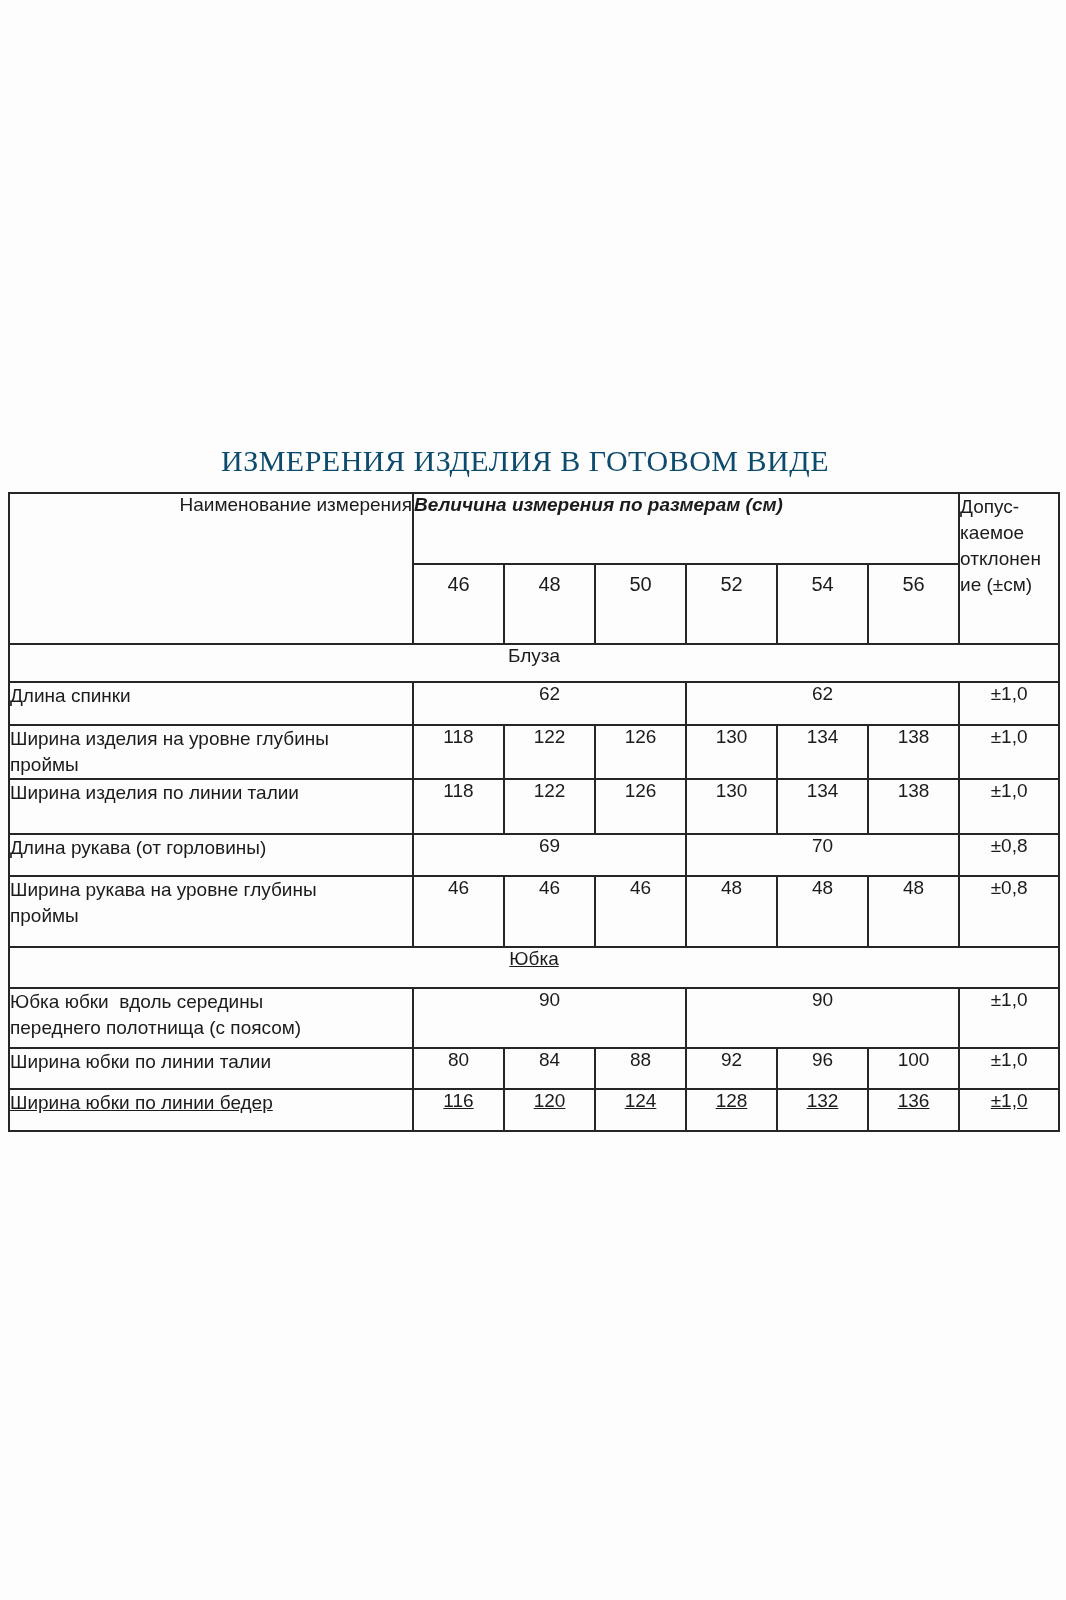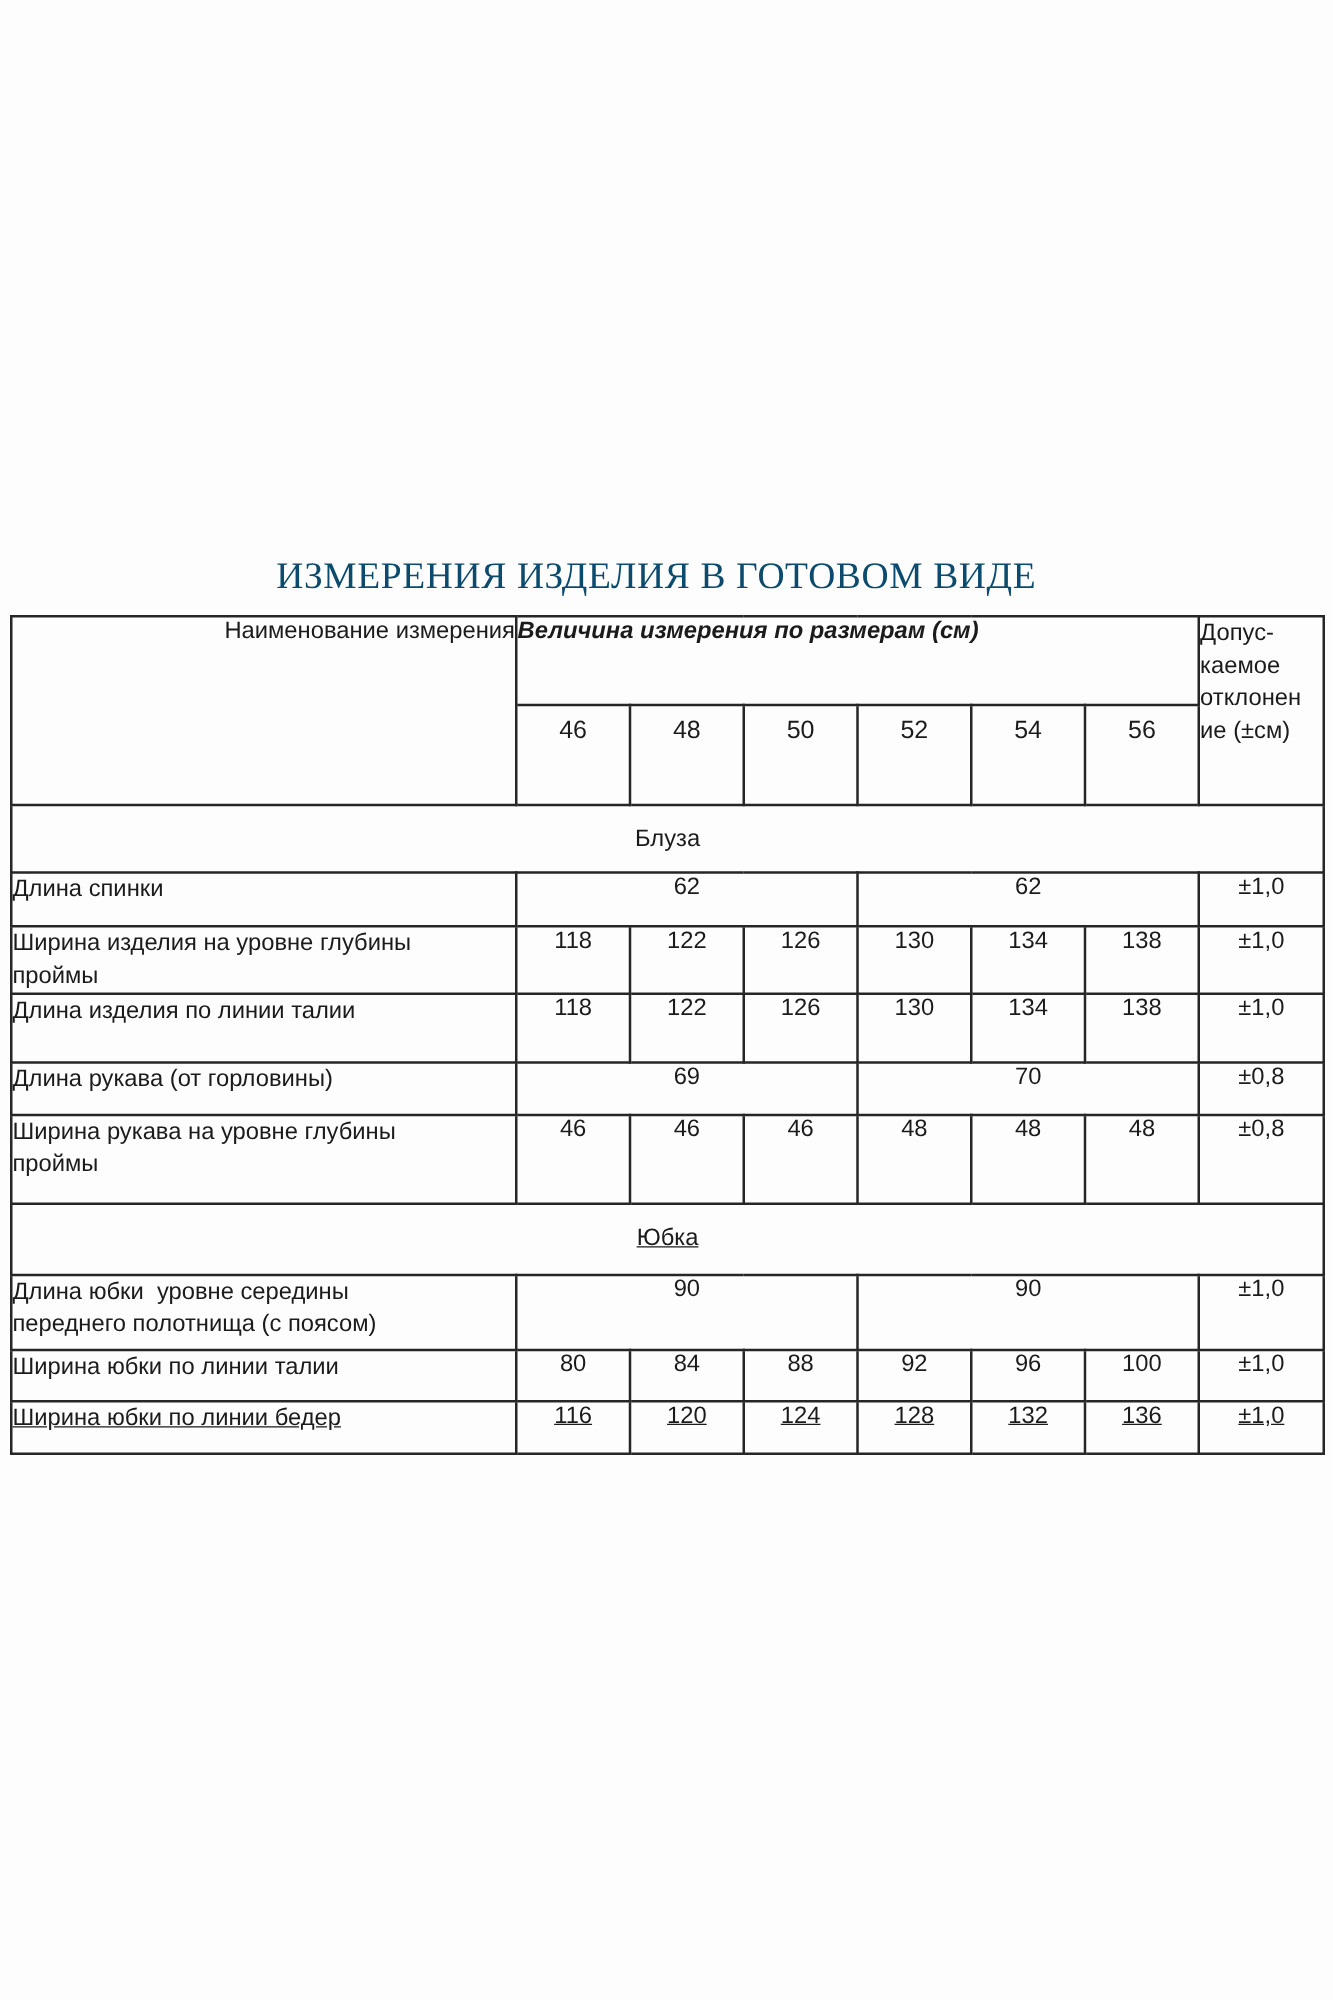--- a/index.html
+++ b/index.html
@@ -60,21 +60,21 @@
   tr.r-h2 td{
     text-align:center;
     font-size:20px;
     padding-top:8px;
     height:70px;
   }
   
   tr.r-section td{
     text-align:center;
     font-size:19px;
-    padding-top:16px;
+    padding-top:0;
   }
   td.section-skirt{ text-decoration:underline; }
   
   td.label{
     font-size:20px;
     line-height:26px;
     padding:7px 4px 0 7px;
     white-space:pre-wrap;
   }
   td.num, td.dev{
@@ -150,21 +150,21 @@
         <td class="num">118</td>
         <td class="num">122</td>
         <td class="num">126</td>
         <td class="num">130</td>
         <td class="num">134</td>
         <td class="num">138</td>
         <td class="dev">±1,0</td>
       </tr>
 
       <tr class="row-wwaist">
-        <td class="label">Длина изделия по линии талии</td>
+        <td class="label">Ширина изделия по линии талии</td>
         <td class="num">118</td>
         <td class="num">122</td>
         <td class="num">126</td>
         <td class="num">130</td>
         <td class="num">134</td>
         <td class="num">138</td>
         <td class="dev">±1,0</td>
       </tr>
 
       <tr class="row-slen">
@@ -184,21 +184,21 @@
         <td class="num">48</td>
         <td class="num">48</td>
         <td class="dev">±0,8</td>
       </tr>
 
       <tr class="r-section skirt">
         <td colspan="8" class="section-skirt">Юбка</td>
       </tr>
 
       <tr class="row-klen">
-        <td class="label">Длина юбки  уровне середины
+        <td class="label">Юбка юбки  вдоль середины
 переднего полотнища (с поясом)</td>
         <td class="num" colspan="3">90</td>
         <td class="num" colspan="3">90</td>
         <td class="dev">±1,0</td>
       </tr>
 
       <tr class="row-kwaist">
         <td class="label">Ширина юбки по линии талии</td>
         <td class="num">80</td>
         <td class="num">84</td>

